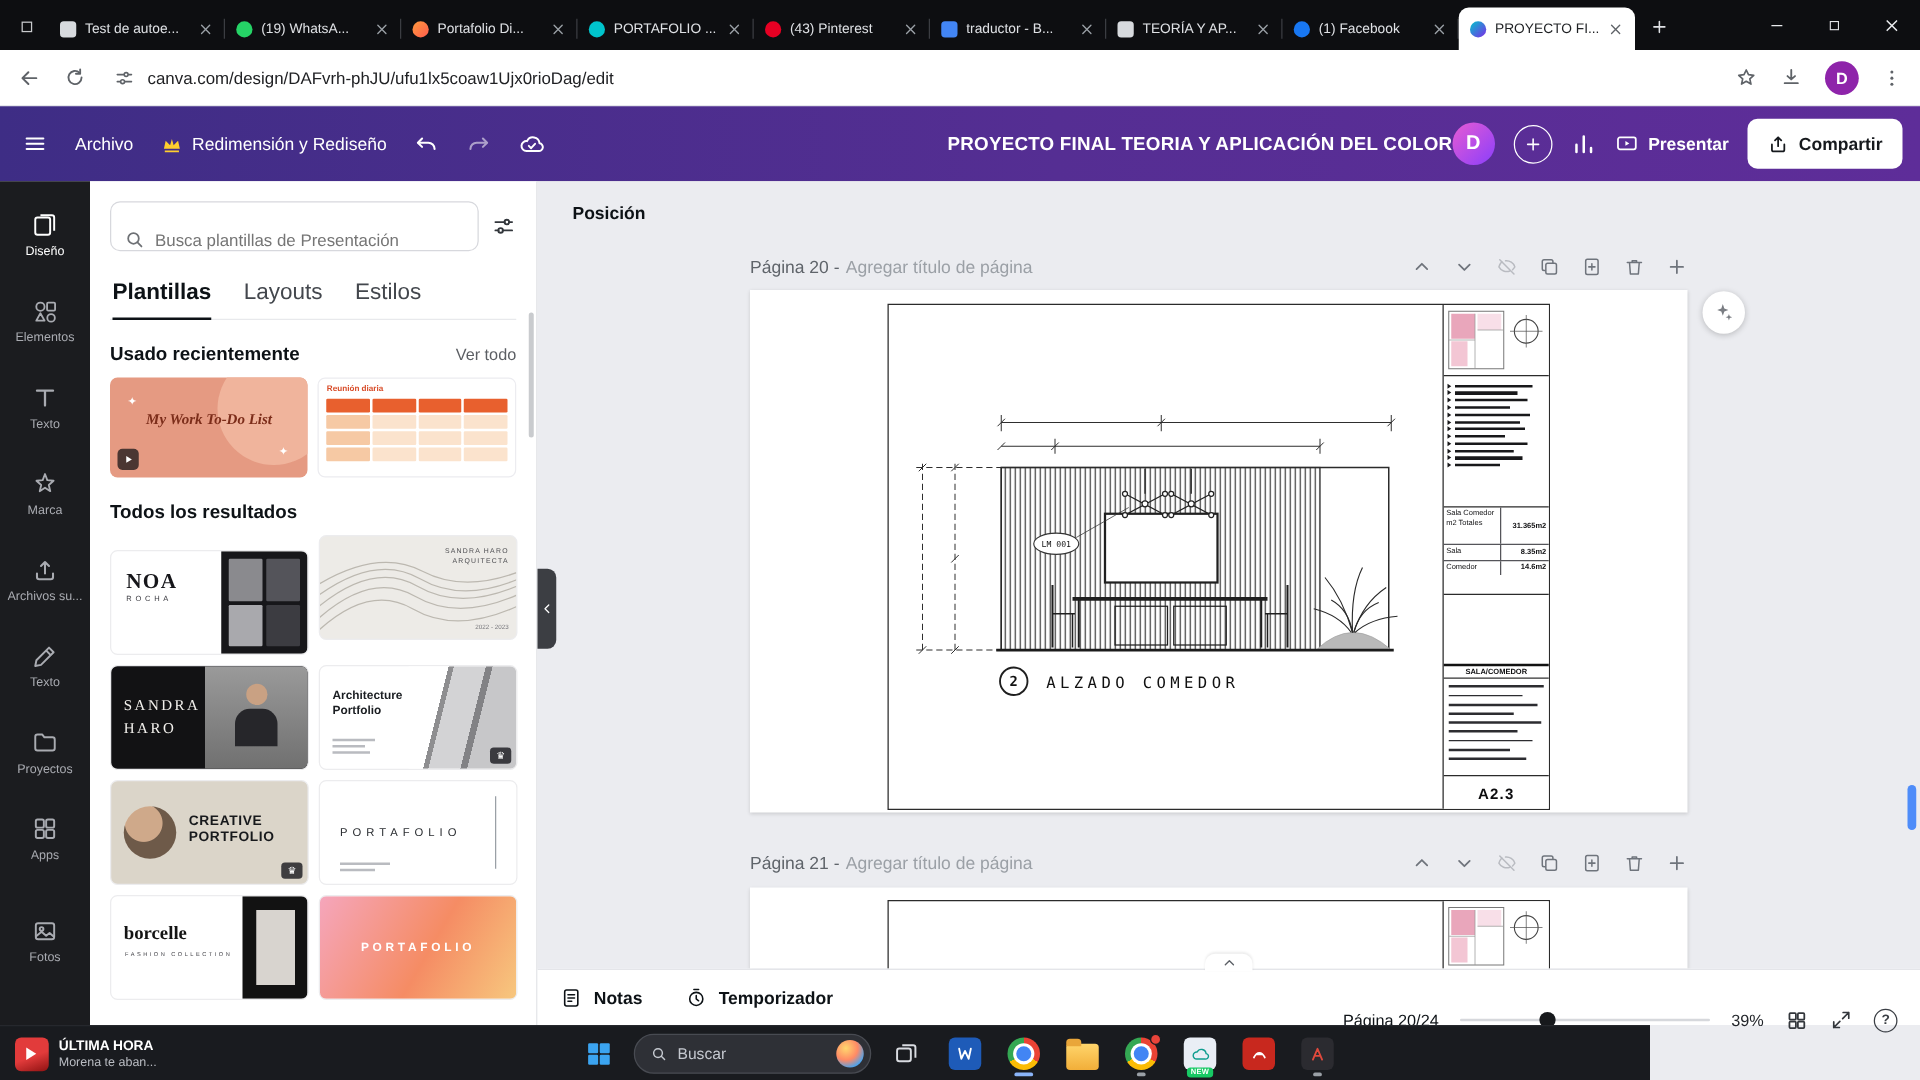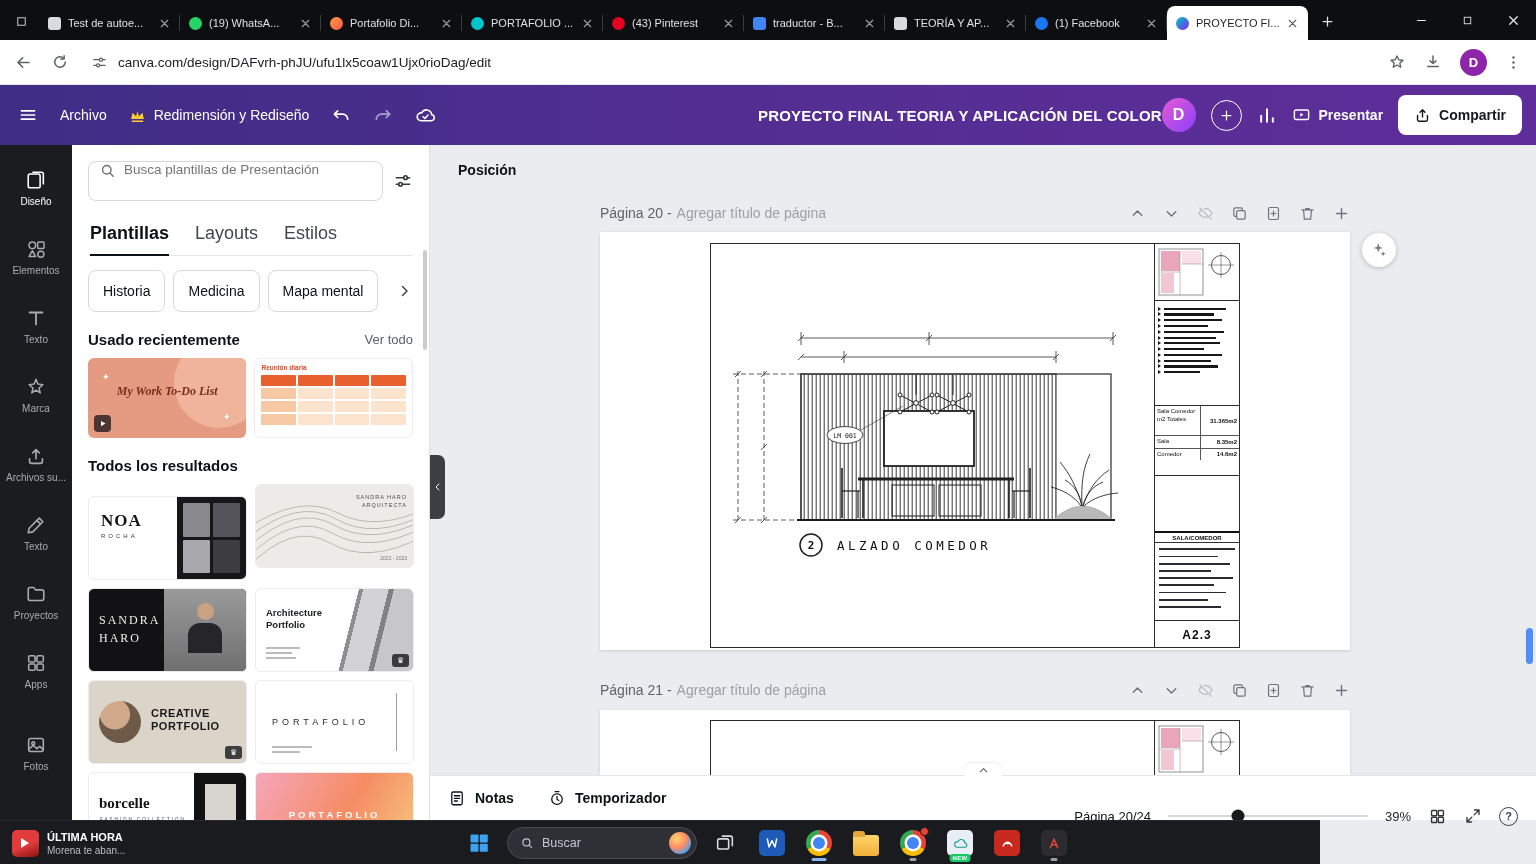--- a/index.html
+++ b/index.html
@@ -51,21 +51,21 @@
   
   .rail { position:absolute; left:0; top:145px; width:72px; height:675px; background:#1b1c1f; display:flex; flex-direction:column; align-items:center; padding-top:10px; gap:3px; }
   .rail-item { width:64px; height:66px; border-radius:8px; display:flex; flex-direction:column; align-items:center; justify-content:center; gap:5px; color:#a9abb1; font-size:10px; cursor:pointer; }
   .rail-item.active { color:#fff; }
   .rail-item span { max-width:62px; overflow:hidden; white-space:nowrap; }
   .rail-gap { height:10px; }
 
   
   .panel { position:absolute; left:72px; top:145px; width:358px; height:675px; background:#fff; border-right:1px solid #e0e1e5; padding:16px 16px 0; overflow:hidden; }
   .search-row { display:flex; align-items:center; gap:10px; }
-  .search-box { flex:1; height:40px; border:1px solid #d7d8dd; border-radius:8px; display:flex; align-items:flex-start; gap:8px; padding:0 10px; color:#6e7175; background:#fff; }
+  .search-box { flex:1; height:40px; border:1px solid #d7d8dd; border-radius:8px; display:flex; align-items:flex-end; gap:8px; padding:0 10px; color:#6e7175; background:#fff; }
   .search-box input { border:0; outline:0; flex:1; font-size:13.5px; color:#393d42; font-family:"Liberation Sans",sans-serif; background:transparent; }
   .filter-btn { color:#33373c; cursor:pointer; }
   .ptabs { display:flex; gap:26px; margin-top:13px; border-bottom:1px solid #e8e9ec; padding:0 2px; }
   .ptab { padding:9px 0 10px; font-size:18px; color:#43474d; cursor:pointer; }
   .ptab.active { color:#0d1216; font-weight:700; border-bottom:2px solid #0d1216; margin-bottom:-1px; }
   .chips { display:flex; gap:8px; margin-top:14px; align-items:center; position:relative; }
   .chip { border:1px solid #d7d8dd; border-radius:8px; padding:12px 14px; font-size:14px; color:#0d1216; white-space:nowrap; cursor:pointer; }
   .chips-next { margin-left:auto; color:#43474d; cursor:pointer; }
   .sec-head { display:flex; justify-content:space-between; align-items:center; margin-top:19px; }
   .sec-title { font-size:15px; font-weight:700; color:#0d1216; }
@@ -737,28 +737,20 @@
         <input type="text" placeholder="Busca plantillas de Presentación" style="">
       </div>
       <svg class="ic filter-btn" width="20" height="20" viewBox="0 0 24 24">
           <use href="#i-sliders"></use>
         </svg>
     </div>
     <div class="ptabs">
       <div class="ptab active">Plantillas</div>
       <div class="ptab">Layouts</div>
       <div class="ptab">Estilos</div>
-    </div>
-    <div class="chips">
-      <div class="chip">Historia</div>
-      <div class="chip">Medicina</div>
-      <div class="chip">Mapa mental</div>
-      <svg class="ic chips-next" width="18" height="18" viewBox="0 0 24 24">
-          <use href="#i-chevr"></use>
-        </svg>
     </div>
     <div class="sec-head">
       <span class="sec-title">Usado recientemente</span>
       <span class="see-all">Ver todo</span>
     </div>
     <div class="recents">
       <div class="rcard rc1">
         <div class="rc1-txt">My Work To-Do List</div>
         <span class="rc1-spark" style="left:14px; top:14px;">✦</span>
         <span class="rc1-spark" style="right:16px; bottom:16px;">✦</span>

